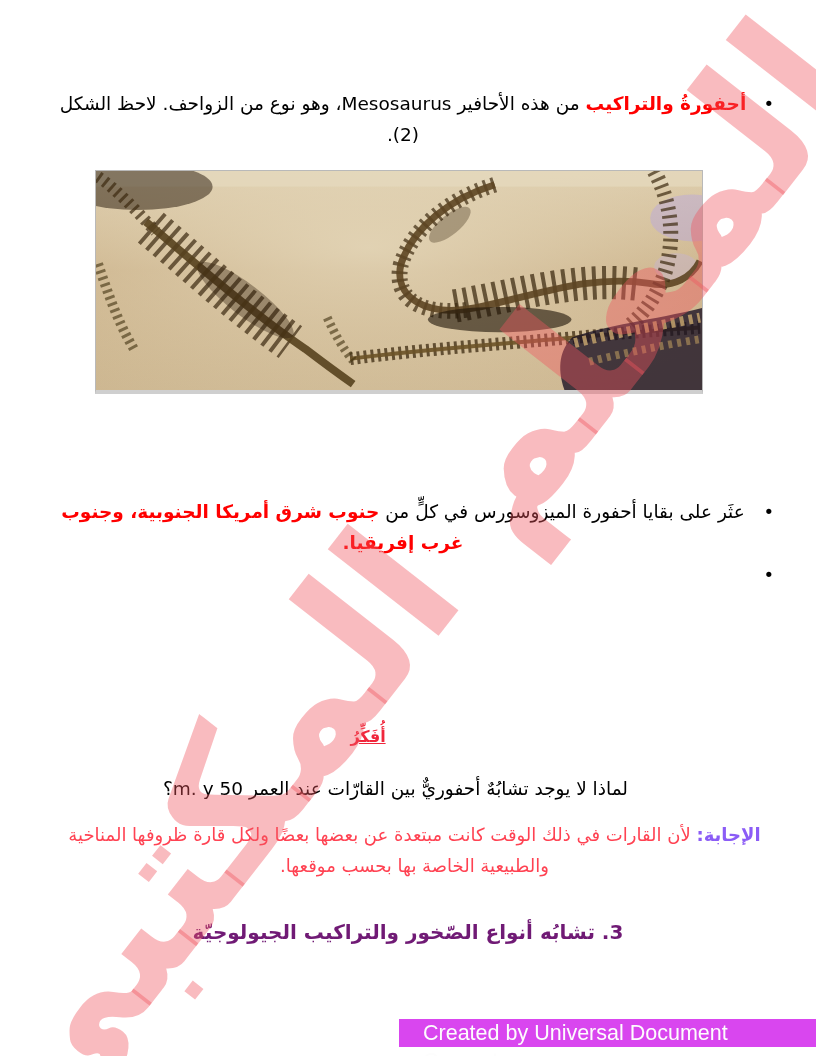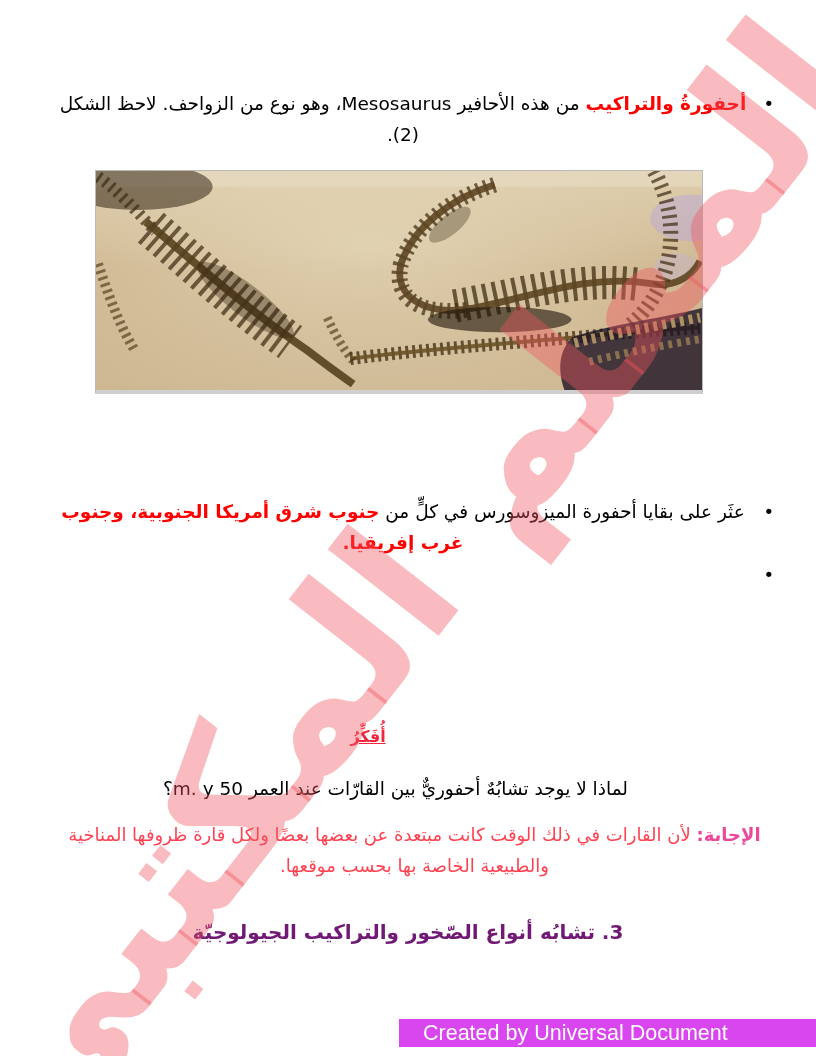--- a/index.html
+++ b/index.html
@@ -11,21 +11,21 @@
   .red{color:#ff0000;font-weight:bold;}
   .figure{position:absolute;left:95px;top:170px;width:608px;height:224px;
           border:1px solid #b9b9b9;border-bottom:4px solid #cfcfcf;box-sizing:border-box;}
   .figure svg{display:block;width:100%;height:100%;}
   .think{position:absolute;left:0;right:80px;top:727px;text-align:center;font-size:16px;
          font-weight:bold;color:#f0273c;text-decoration:underline;}
   .question{position:absolute;left:70px;right:95px;top:773px;text-align:center;
             font-size:18.5px;line-height:31px;color:#000;}
   .answer{position:absolute;left:55px;right:42px;top:819px;text-align:center;
           font-size:18px;line-height:31px;}
-  .answer .green{color:#ec4899;font-weight:bold;}
+  .answer .green{color:#8b5cf6;font-weight:bold;}
   .answer .ansred{color:#ff4252;}
   .section-h{position:absolute;left:55px;right:55px;top:920px;text-align:center;
              font-size:20px;font-weight:bold;color:#701a75;}
   .watermark{position:absolute;top:420px;left:-170px;width:1220px;height:220px;
              line-height:220px;text-align:center;font-size:185px;font-weight:bold;
              color:rgba(240,85,95,0.40);transform:rotate(-52deg);
              white-space:nowrap;pointer-events:none;z-index:6;}
   .footerbar{position:absolute;left:399px;right:0;top:1019px;height:28px;background:#d946ef;
              color:#fdfdfd;font-family:"Liberation Sans",sans-serif;font-size:21.5px;
              line-height:28px;direction:ltr;text-align:left;padding-left:24px;

